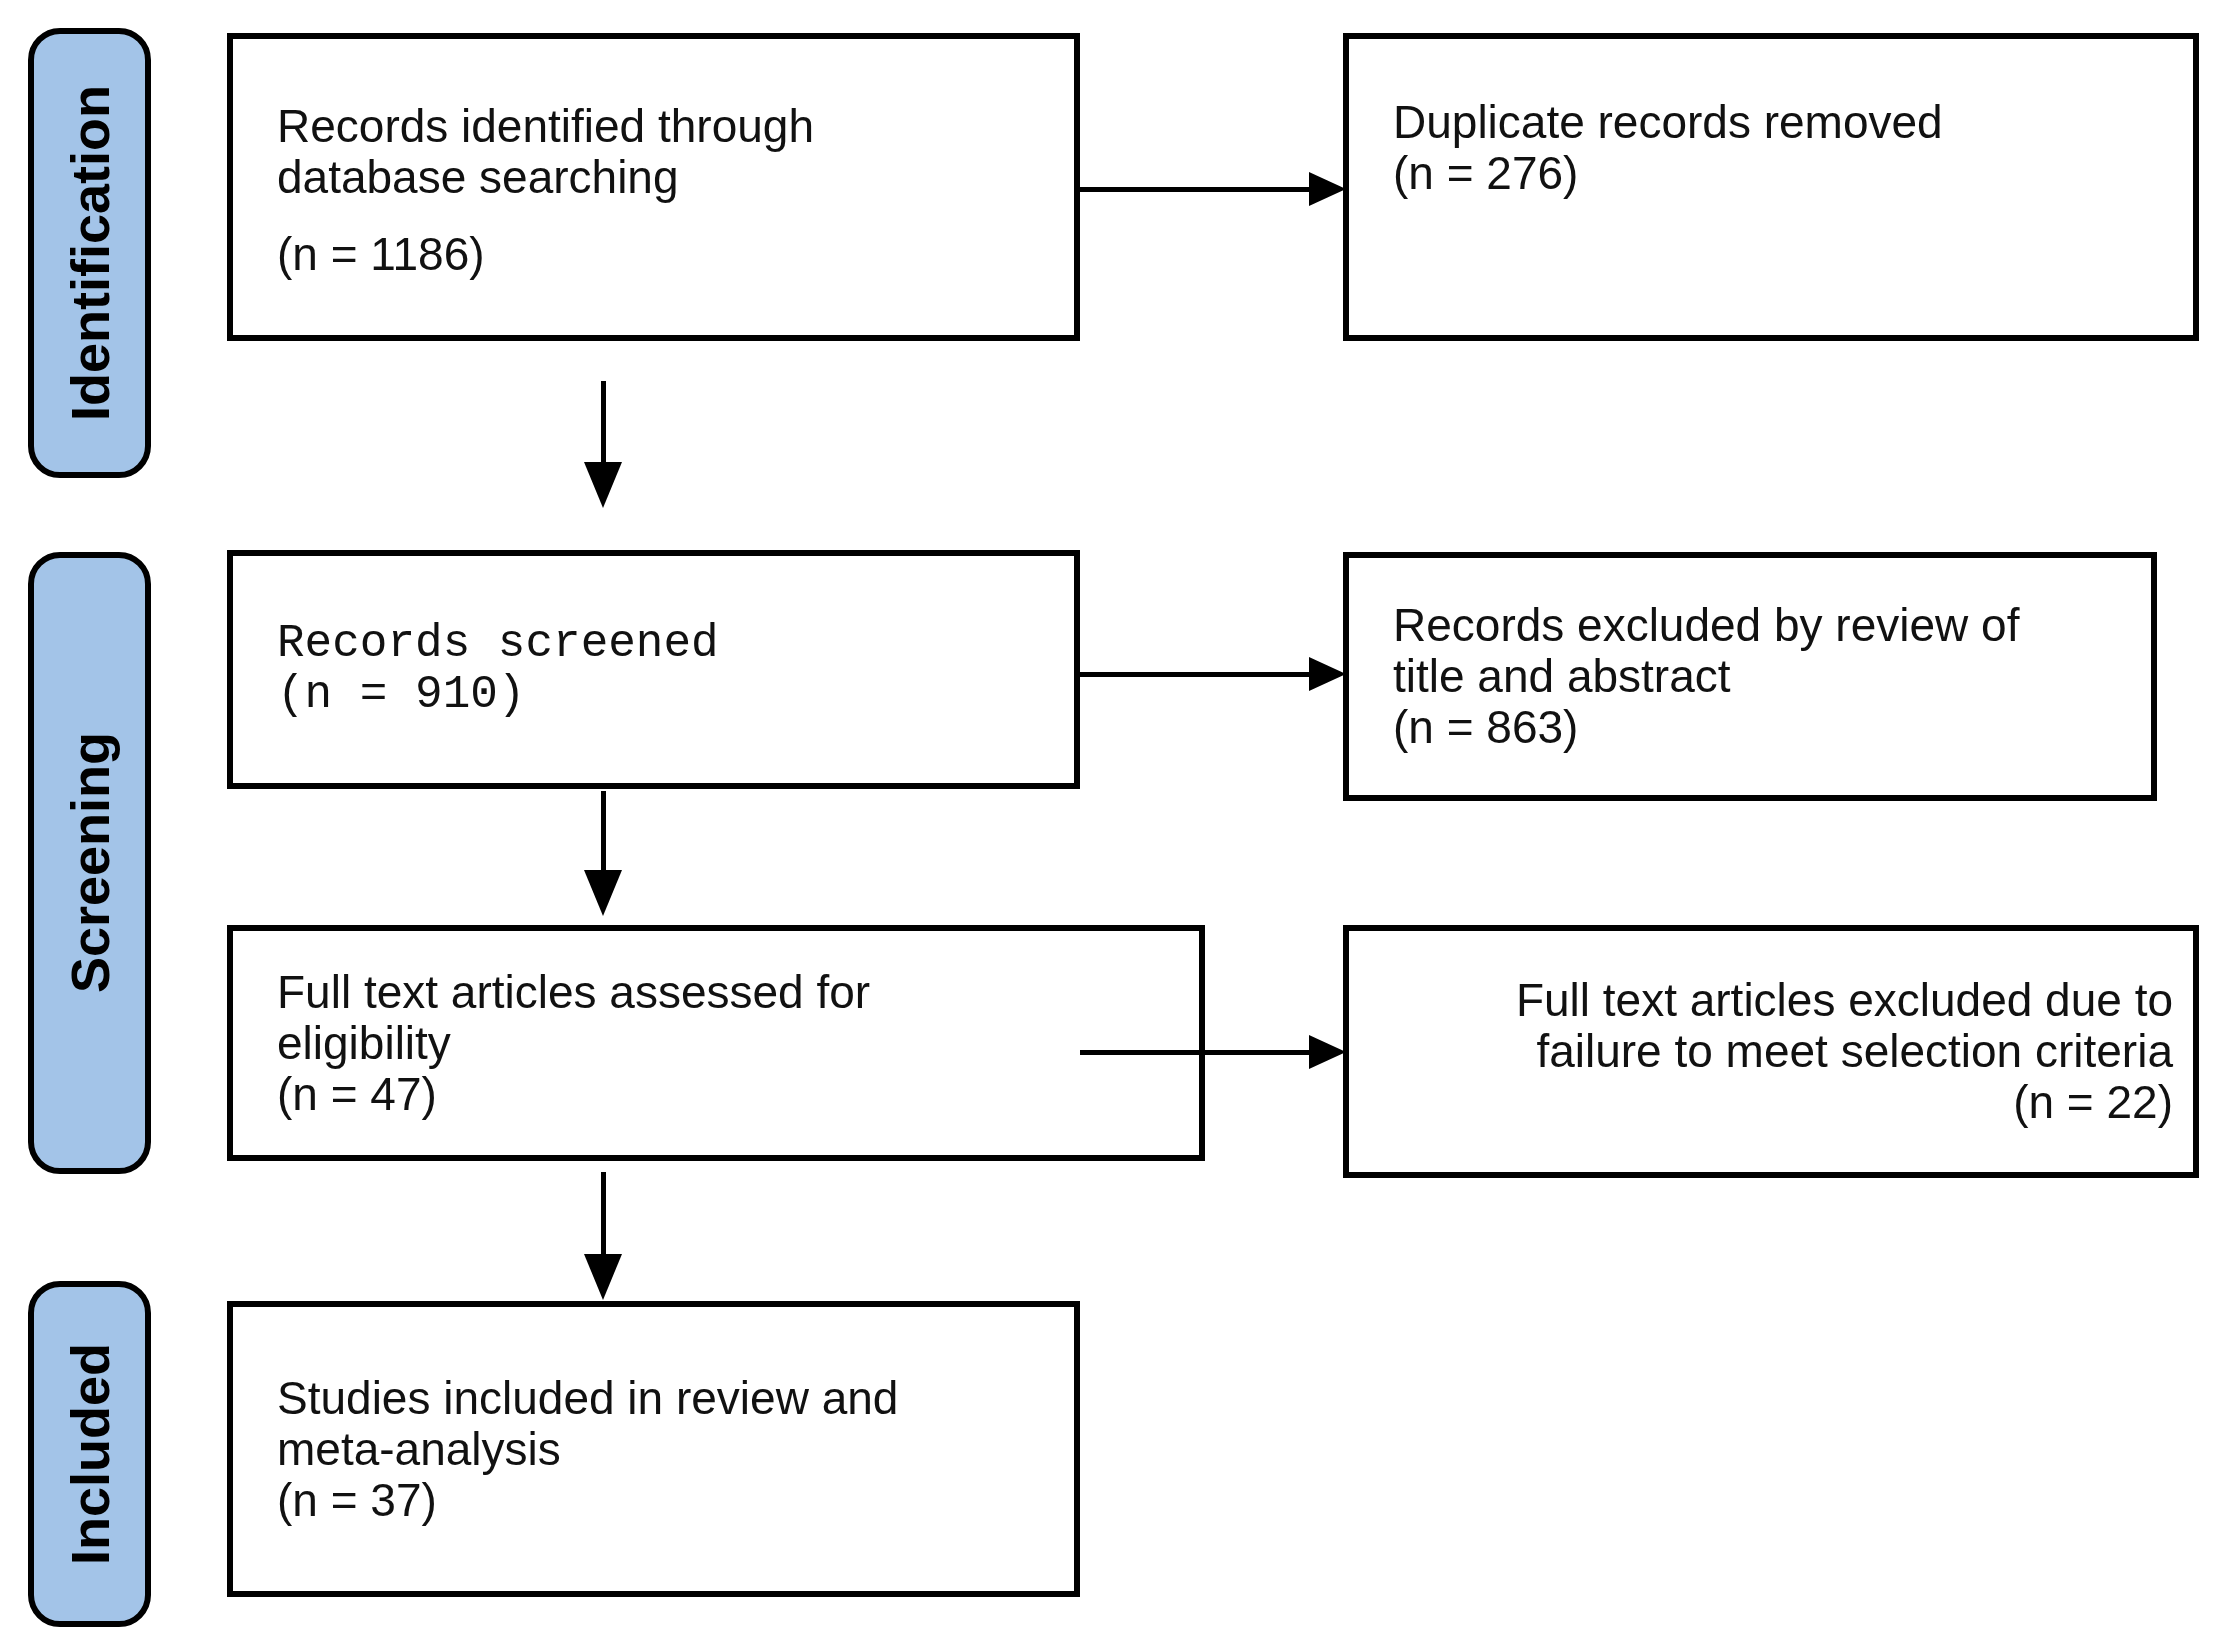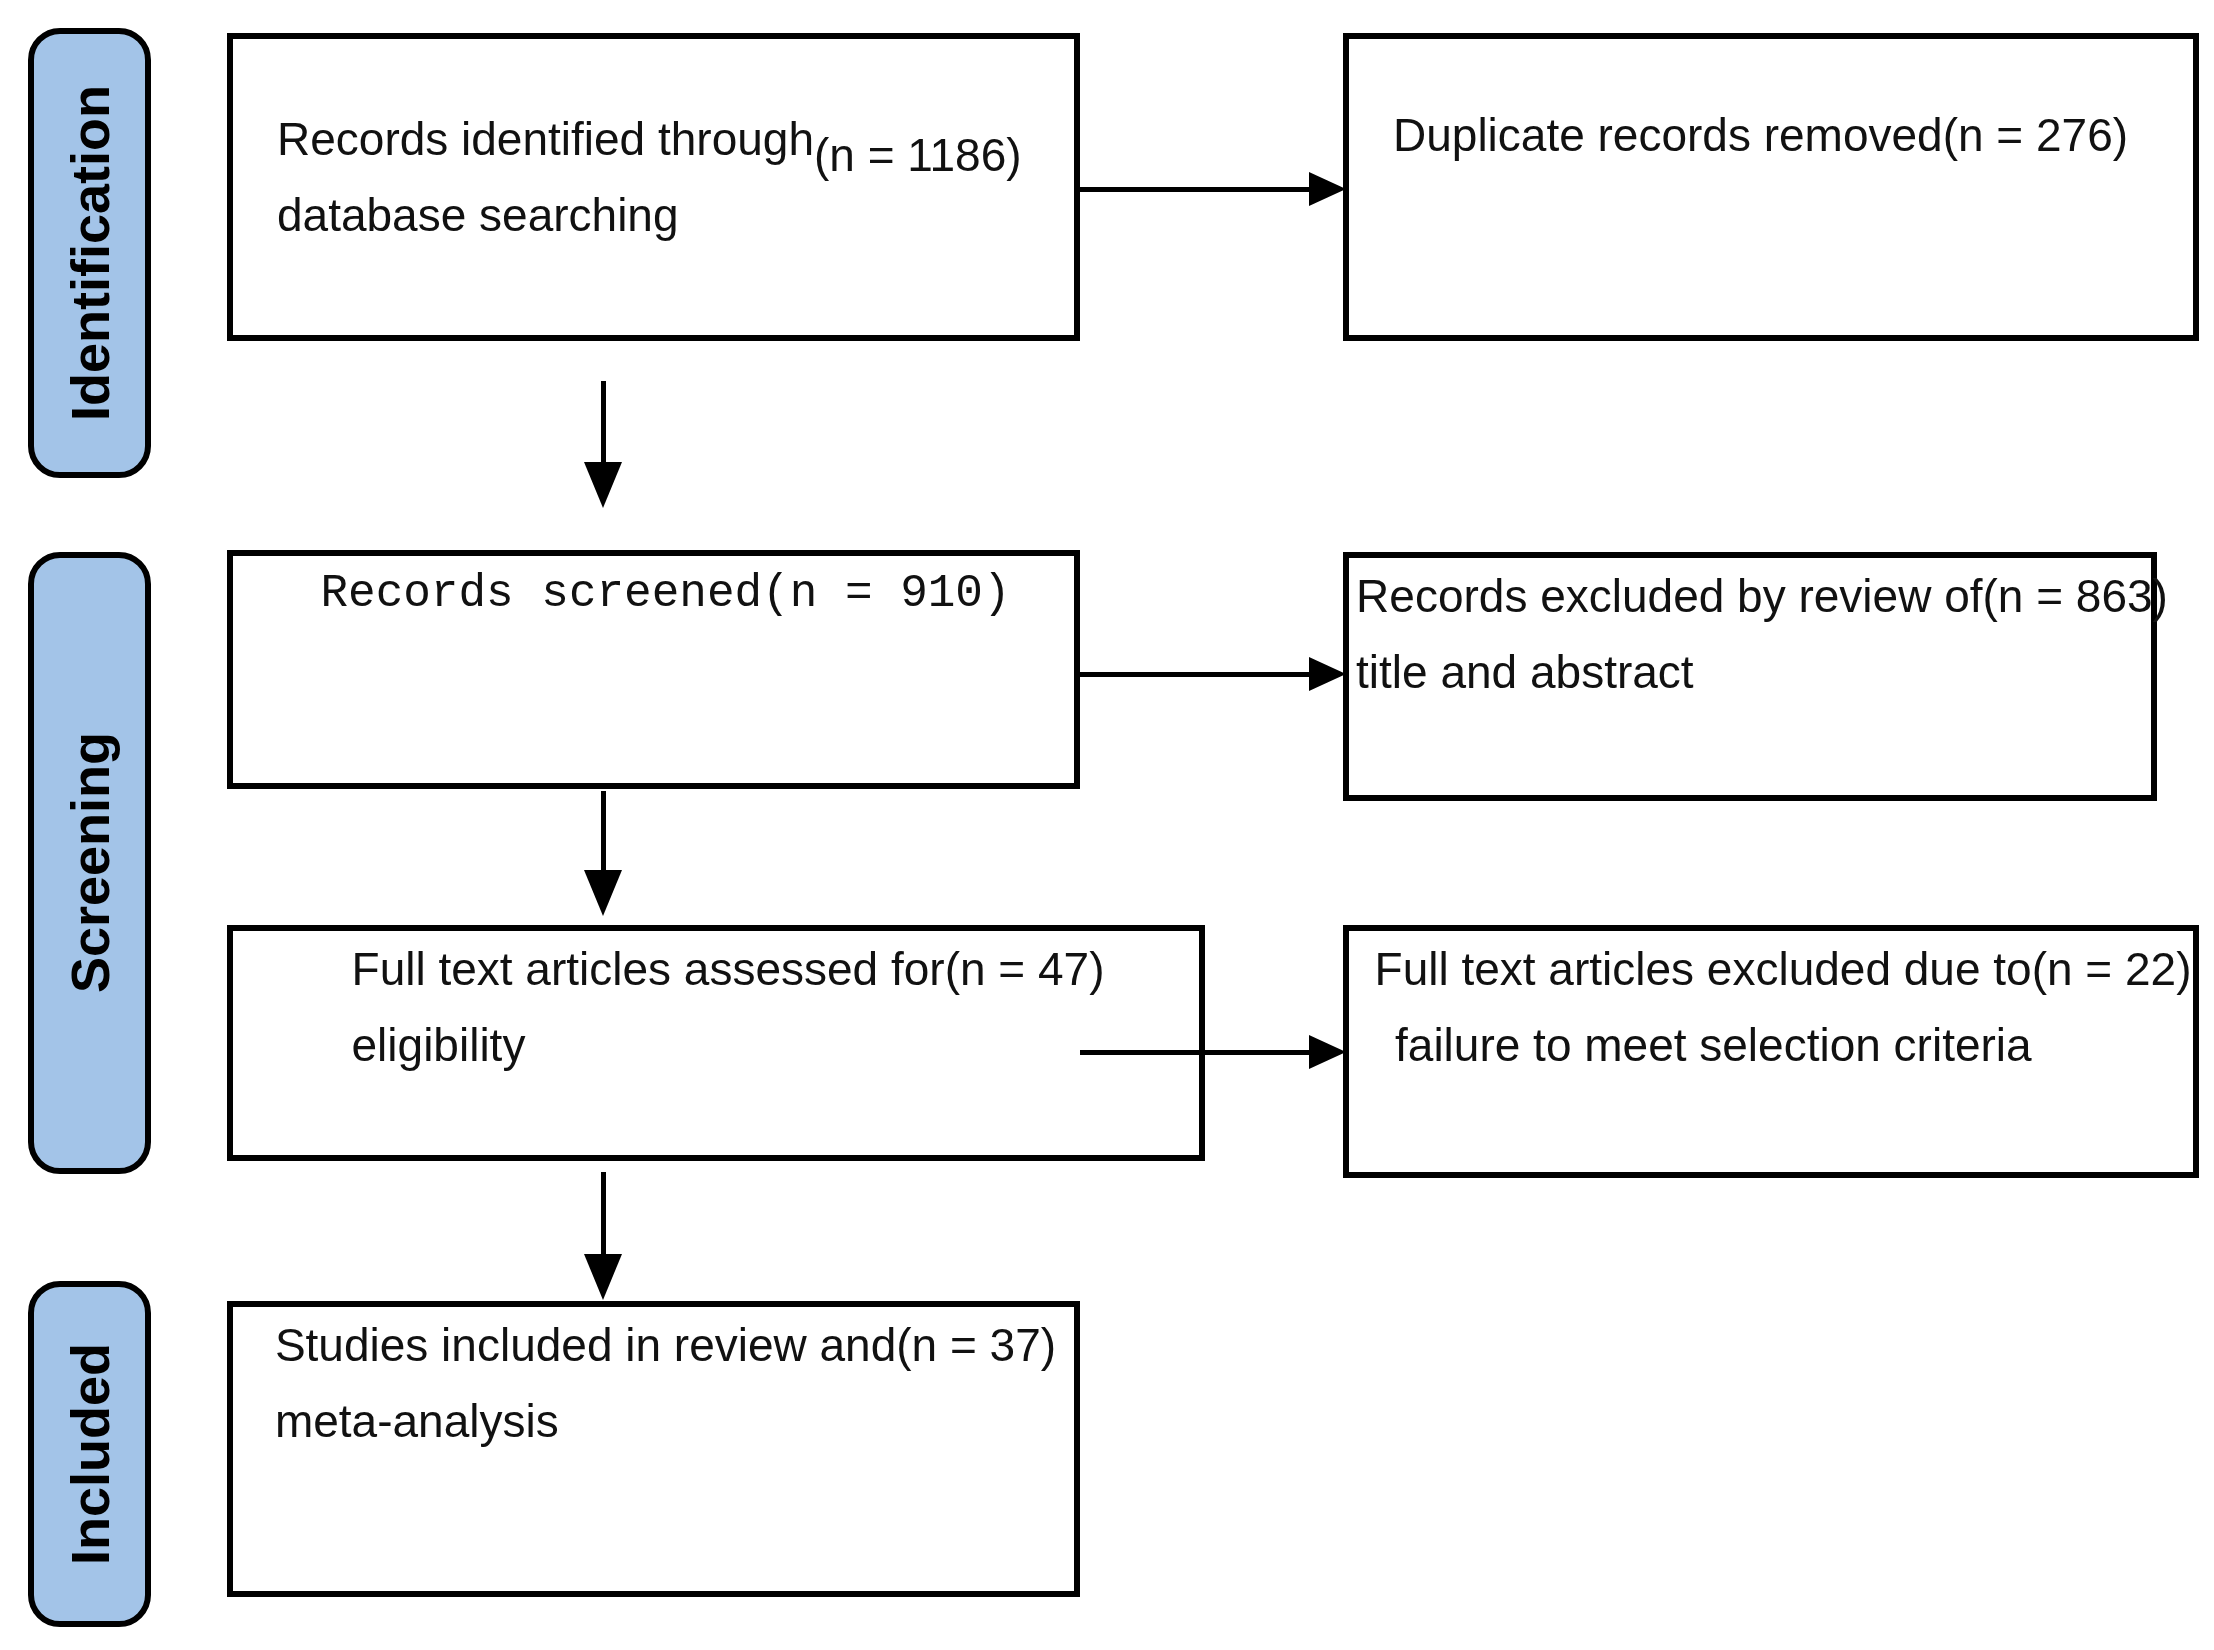--- a/index.html
+++ b/index.html
@@ -37,34 +37,34 @@
     color: #000000;
     white-space: nowrap;
   }
   
   .fbox {
     position: absolute;
     box-sizing: border-box;
     background: #ffffff;
     border: 6px solid var(--stroke, #000000);
     display: flex;
-    flex-direction: row;
+    flex-direction: column;
     justify-content: center;
     padding: 0 20px 0 44px;
     font-size: 46px;
-    line-height: 76px;
+    line-height: 51px;
   }
   .fbox.top-biased {
     justify-content: flex-start;
   }
   .btext {
     white-space: pre;
   }
   .count-gap {
-    margin-top: 16px;
+    margin-top: 26px;
   }
   
   .stem {
     position: absolute;
     background: var(--stroke, #000000);
   }
   .head-right {
     position: absolute;
     width: 0; height: 0;
     border-top: 17px solid transparent;

